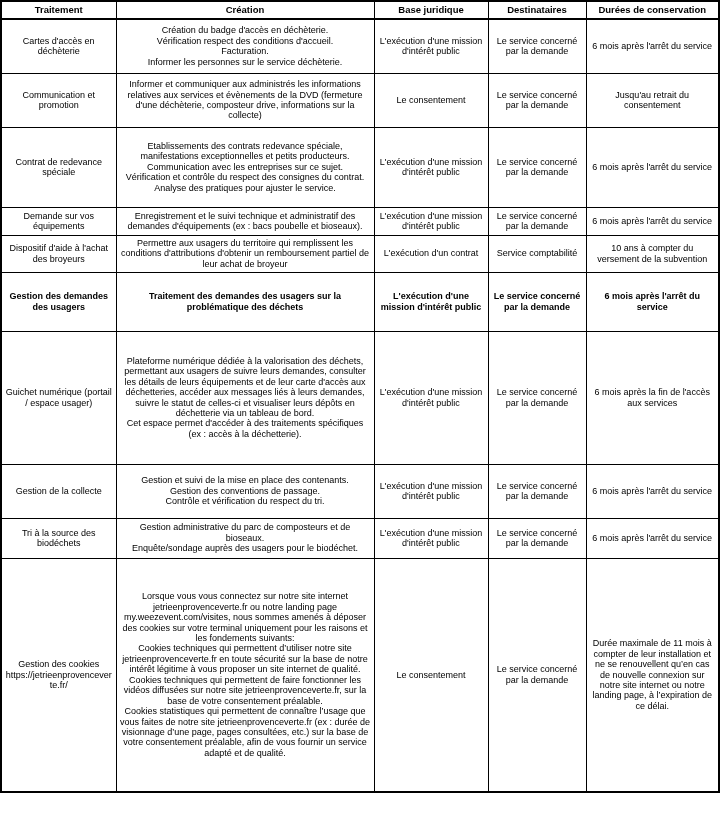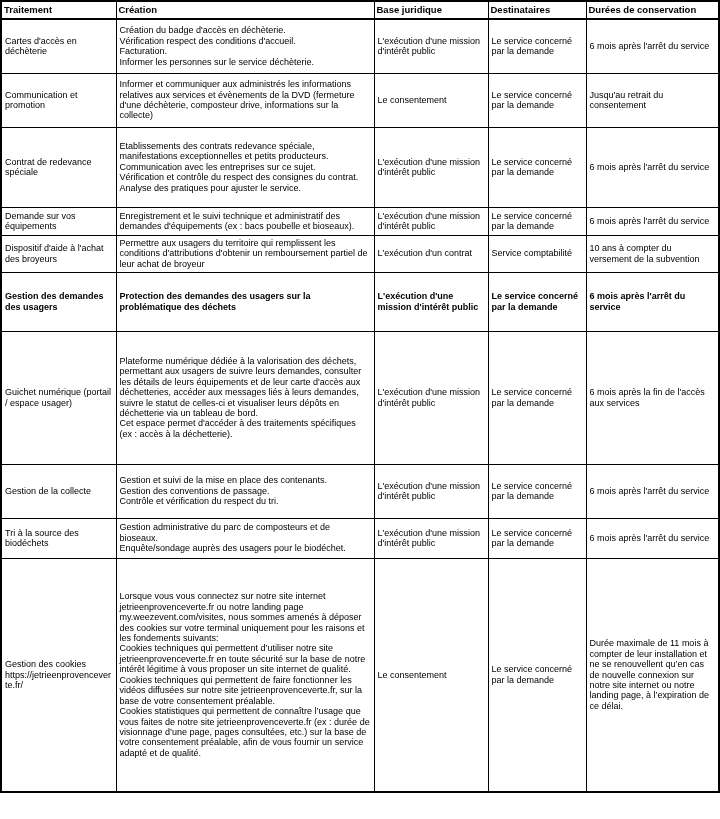--- a/index.html
+++ b/index.html
@@ -16,21 +16,21 @@
     background: #ffffff;
   }
   table.rgpd {
     border-collapse: collapse;
     table-layout: fixed;
     width: 718px;
     border: 2px solid #000000;
   }
   table.rgpd th, table.rgpd td {
     border: 1px solid #000000;
-    text-align: left;
+    text-align: center;
     vertical-align: middle;
     padding: 1px 3px;
     font-size: 9px;
     line-height: 1.16;
     white-space: pre-line;
     overflow-wrap: anywhere;
     overflow: hidden;
     box-sizing: border-box;
   }
   table.rgpd th {
@@ -100,21 +100,21 @@
         </tr>
         <tr style="height: 37px;">
           <td>Dispositif d'aide à l'achat des broyeurs</td>
           <td>Permettre aux usagers du territoire qui remplissent les conditions d'attributions d'obtenir un remboursement partiel de leur achat de broyeur</td>
           <td>L'exécution d'un contrat</td>
           <td>Service comptabilité</td>
           <td>10 ans à compter du versement de la subvention</td>
         </tr>
         <tr style="height: 59px; font-weight: bold;">
           <td>Gestion des demandes des usagers</td>
-          <td>Protection des demandes des usagers sur la problématique des déchets</td>
+          <td>Traitement des demandes des usagers sur la problématique des déchets</td>
           <td>L'exécution d'une mission d'intérêt public</td>
           <td>Le service concerné par la demande</td>
           <td>6 mois après l'arrêt du service</td>
         </tr>
         <tr style="height: 133px;">
           <td>Guichet numérique (portail / espace usager)</td>
           <td>Plateforme numérique dédiée à la valorisation des déchets, permettant aux usagers de suivre leurs demandes, consulter les détails de leurs équipements et de leur carte d'accès aux déchetteries, accéder aux messages liés à leurs demandes, suivre le statut de celles-ci et visualiser leurs dépôts en déchetterie via un tableau de bord.
 Cet espace permet d'accéder à des traitements spécifiques (ex : accès à la déchetterie).</td>
           <td>L'exécution d'une mission d'intérêt public</td>
           <td>Le service concerné par la demande</td>

